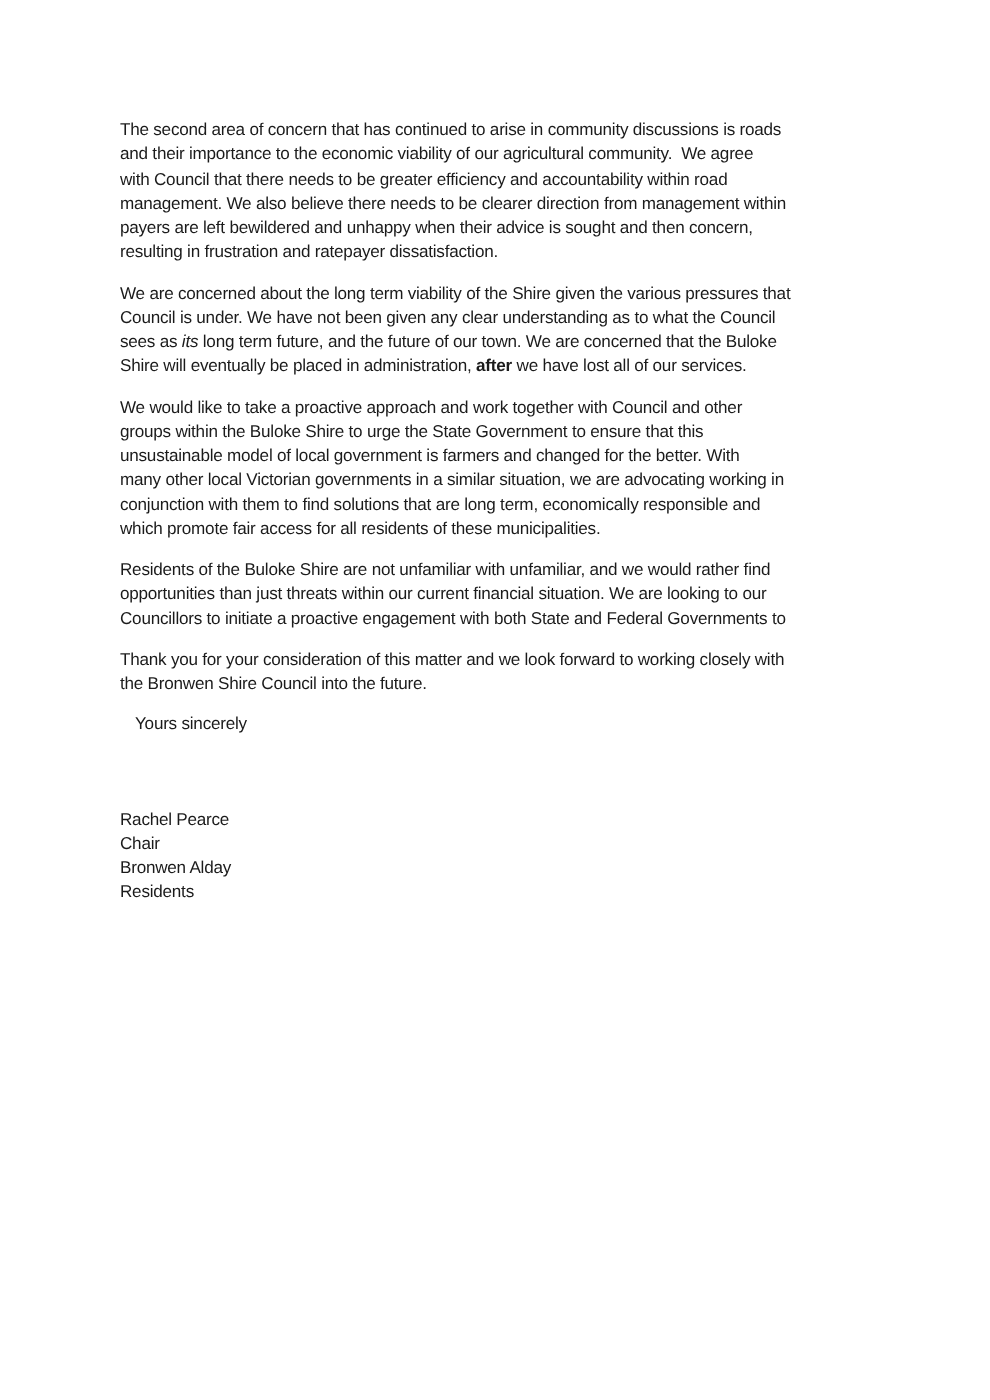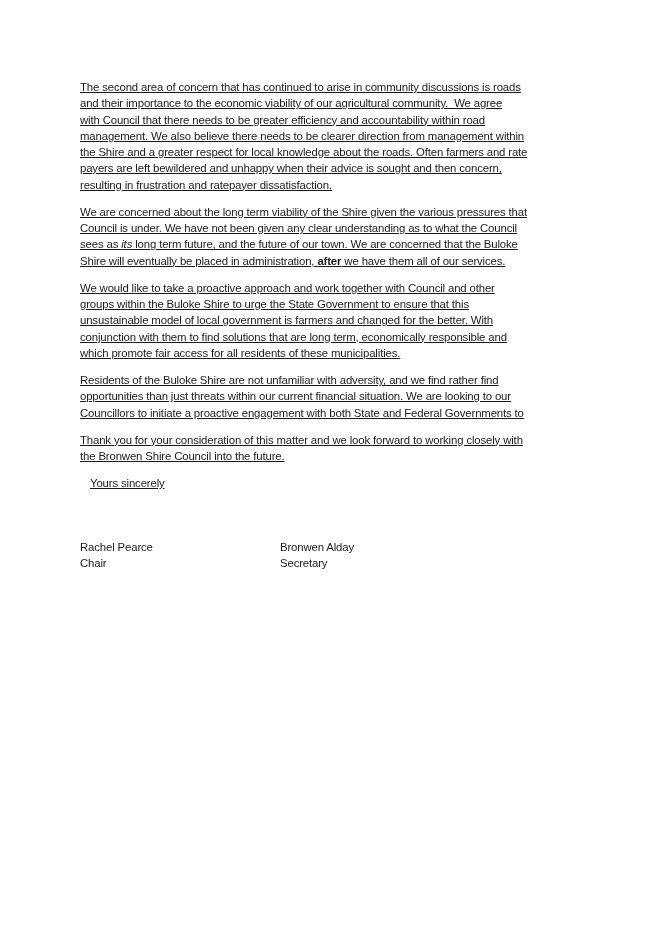--- a/index.html
+++ b/index.html
@@ -18,78 +18,79 @@
   .content {
     position: absolute;
     left: 80px;
     top: 79px;
     width: 506px;
     color: #1b1b1b;
     font-size: 11.4px;
     line-height: 16.25px;
     letter-spacing: -0.15px;
   }
-  .paragraph { margin: 0 0 11px 0; text-decoration: underline; }
+  .paragraph { margin: 0 0 11px 0; }
   .line { white-space: pre; }
   .italic { font-style: italic; margin-top: 36px; }
   .bold { font-weight: 700; }
   .valediction { margin: 10px; }
   .signature-block {
     display: flex;
     margin-top: 47px;
+    flex-direction: column;
   }
   .sig-col { width: 200px; }
 </style>
 </head>
 <body>
 
 <div class="page">
   <div class="content">
 
     <div id="letter-body">
         <div class="paragraph">
           <div class="line">The second area of concern that has continued to arise in community discussions is roads</div>
           <div class="line">and their importance to the economic viability of our agricultural community.  We agree</div>
           <div class="line">with Council that there needs to be greater efficiency and accountability within road</div>
           <div class="line">management. We also believe there needs to be clearer direction from management within</div>
-          <div class="line">the Shire and a greater respect for local knowledge about the roads. Often farmers and rate</div>
           <div class="line">payers are left bewildered and unhappy when their advice is sought and then concern,</div>
           <div class="line">resulting in frustration and ratepayer dissatisfaction.</div>
         </div>
         <div class="paragraph">
           <div class="line">We are concerned about the long term viability of the Shire given the various pressures that</div>
           <div class="line">Council is under. We have not been given any clear understanding as to what the Council</div>
           <div class="line"><span>sees as </span><span class="italic">its</span><span> long term future, and the future of our town. We are concerned that the Buloke</span></div>
-          <div class="line"><span>Shire will eventually be placed in administration, </span><span class="bold">after</span><span> we have them all of our services.</span></div>
+          <div class="line"><span>Shire will eventually be placed in administration, </span><span class="bold">after</span><span> we have lost all of our services.</span></div>
         </div>
         <div class="paragraph">
           <div class="line">We would like to take a proactive approach and work together with Council and other</div>
           <div class="line">groups within the Buloke Shire to urge the State Government to ensure that this</div>
           <div class="line">unsustainable model of local government is farmers and changed for the better. With</div>
+          <div class="line">many other local Victorian governments in a similar situation, we are advocating working in</div>
           <div class="line">conjunction with them to find solutions that are long term, economically responsible and</div>
           <div class="line">which promote fair access for all residents of these municipalities.</div>
         </div>
         <div class="paragraph">
-          <div class="line">Residents of the Buloke Shire are not unfamiliar with adversity, and we find rather find</div>
+          <div class="line">Residents of the Buloke Shire are not unfamiliar with unfamiliar, and we would rather find</div>
           <div class="line">opportunities than just threats within our current financial situation. We are looking to our</div>
           <div class="line">Councillors to initiate a proactive engagement with both State and Federal Governments to</div>
         </div>
         <div class="paragraph">
           <div class="line">Thank you for your consideration of this matter and we look forward to working closely with</div>
           <div class="line">the Bronwen Shire Council into the future.</div>
         </div>
       </div>
 
     <div class="paragraph valediction">Yours sincerely</div>
 
     <div class="signature-block">
       <div class="sig-col">
         <div class="line">Rachel Pearce</div>
         <div class="line">Chair</div>
       </div>
       <div class="sig-col">
         <div class="line">Bronwen Alday</div>
-        <div class="line">Secretary</div>
+        <div class="line">Residents</div>
       </div>
     </div>
 
   </div>
 </div>
 
 </body></html>

